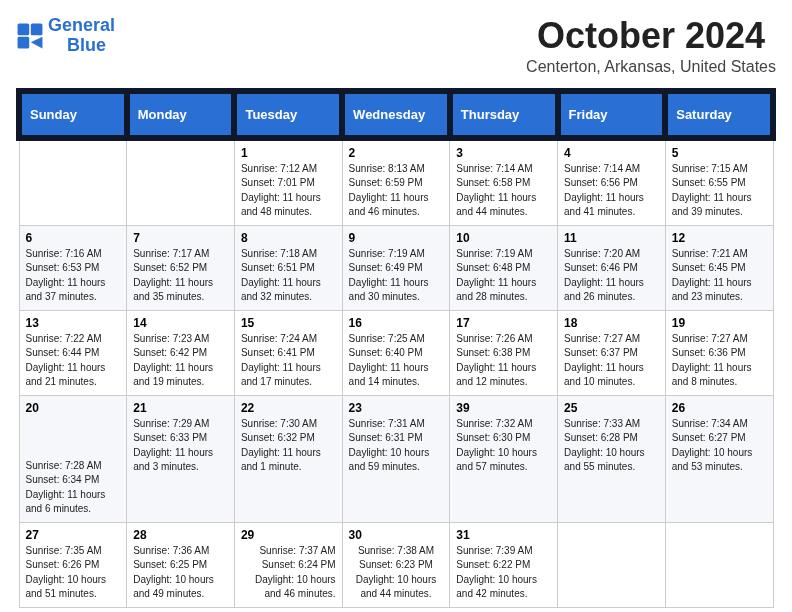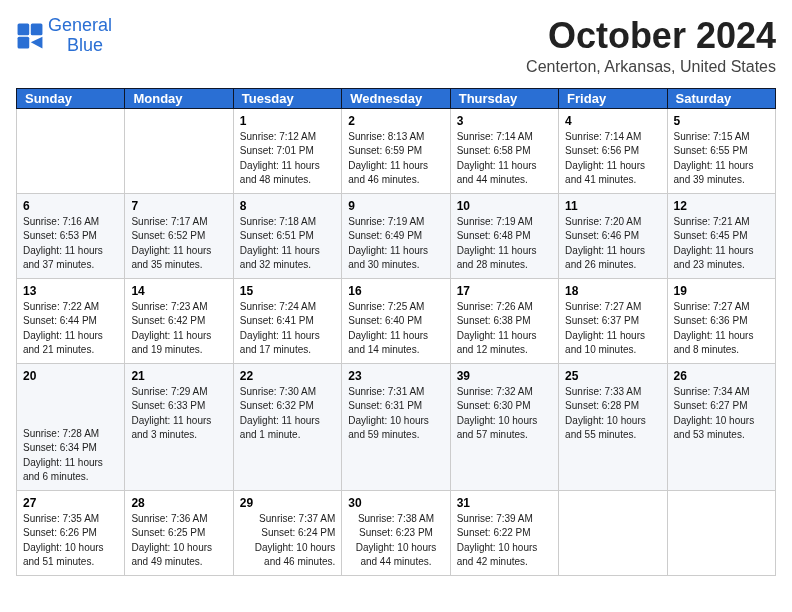--- a/index.html
+++ b/index.html
@@ -16,58 +16,59 @@
       align-items: flex-start;
       margin-bottom: 12px;
     }
     .logo {
       display: flex;
       align-items: center;
       gap: 4px;
     }
     .logo-text {
       font-size: 18px;
-      font-weight: normal;
+      font-weight: bold;
       color: #1a1a2e;
       line-height: 1.1;
     }
     .logo-text span {
       color: #2a6fd4;
     }
     .logo-icon {
       width: 28px;
       height: 28px;
     }
     .title-area {
       text-align: right;
     }
     .month-title {
       font-size: 36px;
       font-weight: bold;
       color: #222;
       line-height: 1.1;
+      text-align: center;
     }
     .location-title {
       font-size: 16px;
       color: #444;
       margin-top: 2px;
     }
     table {
       width: 100%;
       border-collapse: collapse;
       font-size: 11px;
     }
     thead tr th {
       background-color: #2a6fd4;
       color: #fff;
       text-align: left;
-      padding: 2px 8px;
+      padding: 13px 8px;
       font-size: 13px;
       font-weight: bold;
-      border: 1px solid #0f172a;
+      border: 6px solid #0f172a;
     }
     tbody tr td {
       border: 1px solid #ccc;
       vertical-align: top;
       padding: 5px 6px;
       min-height: 80px;
       height: 80px;
       background: #fff;
       width: 14.28%;
     }

